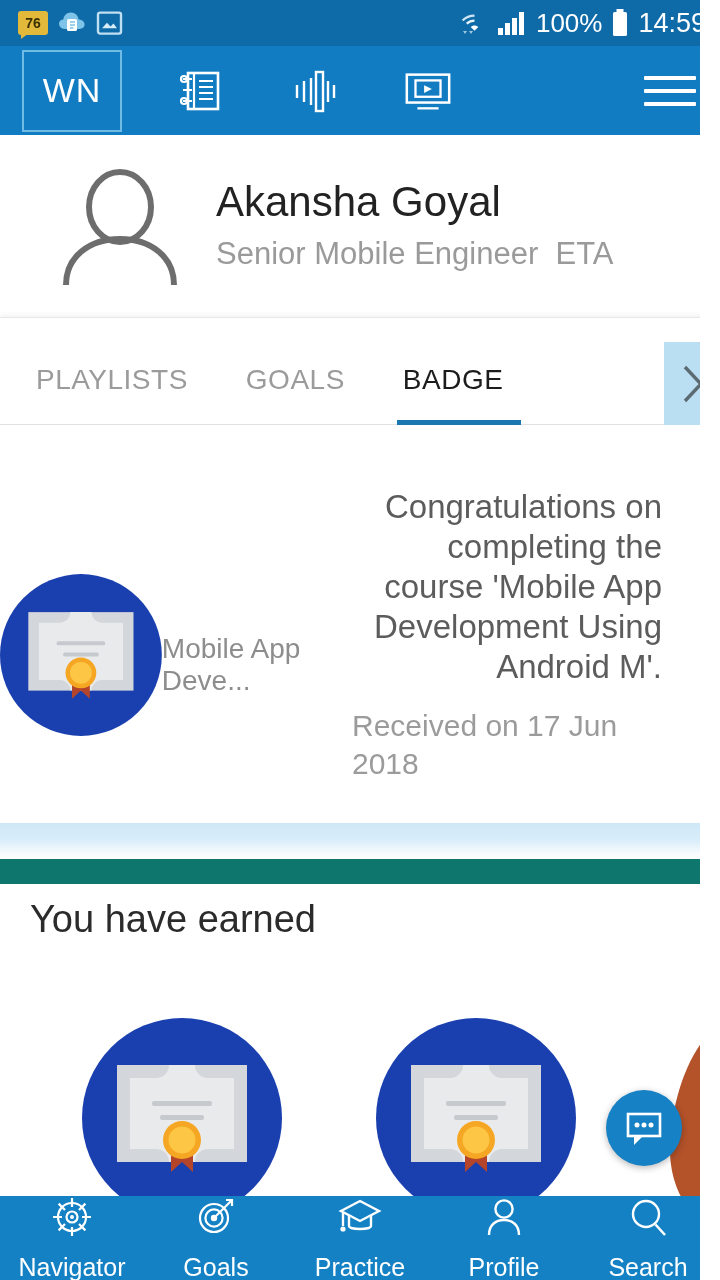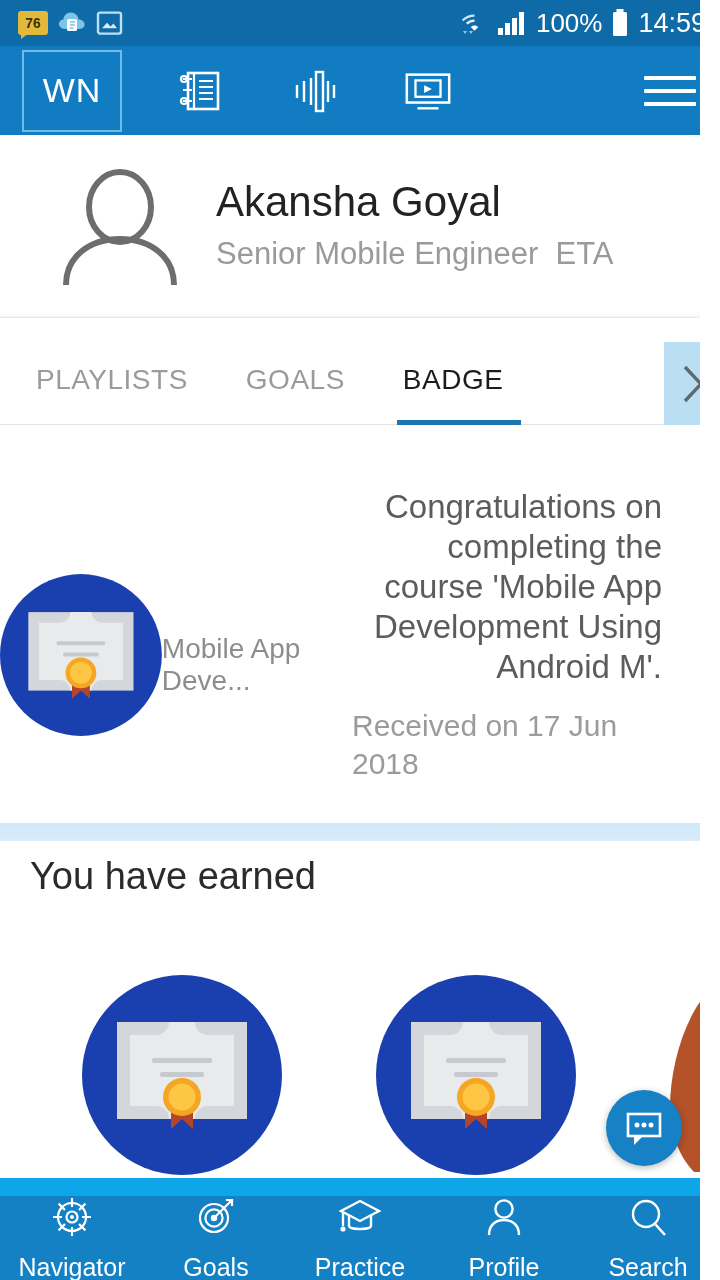--- a/index.html
+++ b/index.html
@@ -2,21 +2,21 @@
 <html><head>
 <meta charset="utf-8">
 <style>
   * { box-sizing: border-box; margin: 0; padding: 0; }
   html, body {
     width: 720px; height: 1280px;
     font-family: "Liberation Sans", sans-serif;
     background: #ffffff;
     overflow: hidden;
   }
-  .phone { position: relative; width: 700px; height: 1280px; overflow: hidden; background:#0ea5e9; }
+  .phone { position: relative; width: 700px; height: 1280px; overflow: hidden; background:#0f766e; }
 
   
   .statusbar {
     position: absolute; top:0; left:0; width:720px; height:46px;
     background:#0f6aa8; display:flex; align-items:center;
     padding: 0 14px 0 18px;
   }
   .sb-left { display:flex; align-items:center; gap:10px; }
   .sb-right { margin-left:auto; display:flex; align-items:center; gap:9px; }
   .sb-badge-76 {
@@ -90,21 +90,21 @@
   .badge-date { margin-top:20px; font-size:30px; line-height:1.28; color:#9b9b9b; }
 
   
   .sep-band {
     position:absolute; top:823px; left:0; width:720px; height:36px;
     background: linear-gradient(to bottom, #cfe8f7 0%, #d8ecf9 45%, #f3fafd 80%, #ffffff 100%);
   }
 
   
   .earned {
-    position:absolute; top:841px; left:0; width:720px; height:337px; background:#ffffff;text-align:right;
+    position:absolute; top:884px; left:0; width:720px; height:337px; background:#ffffff;text-align:right;
   }
   .earned-title { position:absolute; top:14px; left:30px; font-size:38px; color:#2b2b2b; }
   .earned-row { position:absolute; top:134px; left:0; width:720px; height:210px; }
   .earned-badge { position:absolute; width:200px; height:200px; }
   .eb1 { left:82px; top:0; }
   .eb2 { left:376px; top:0; }
   .partial-badge { position:absolute; left:648px; top:7px; width:72px; height:190px; overflow:hidden; }
 
   
   .fab-chat {

